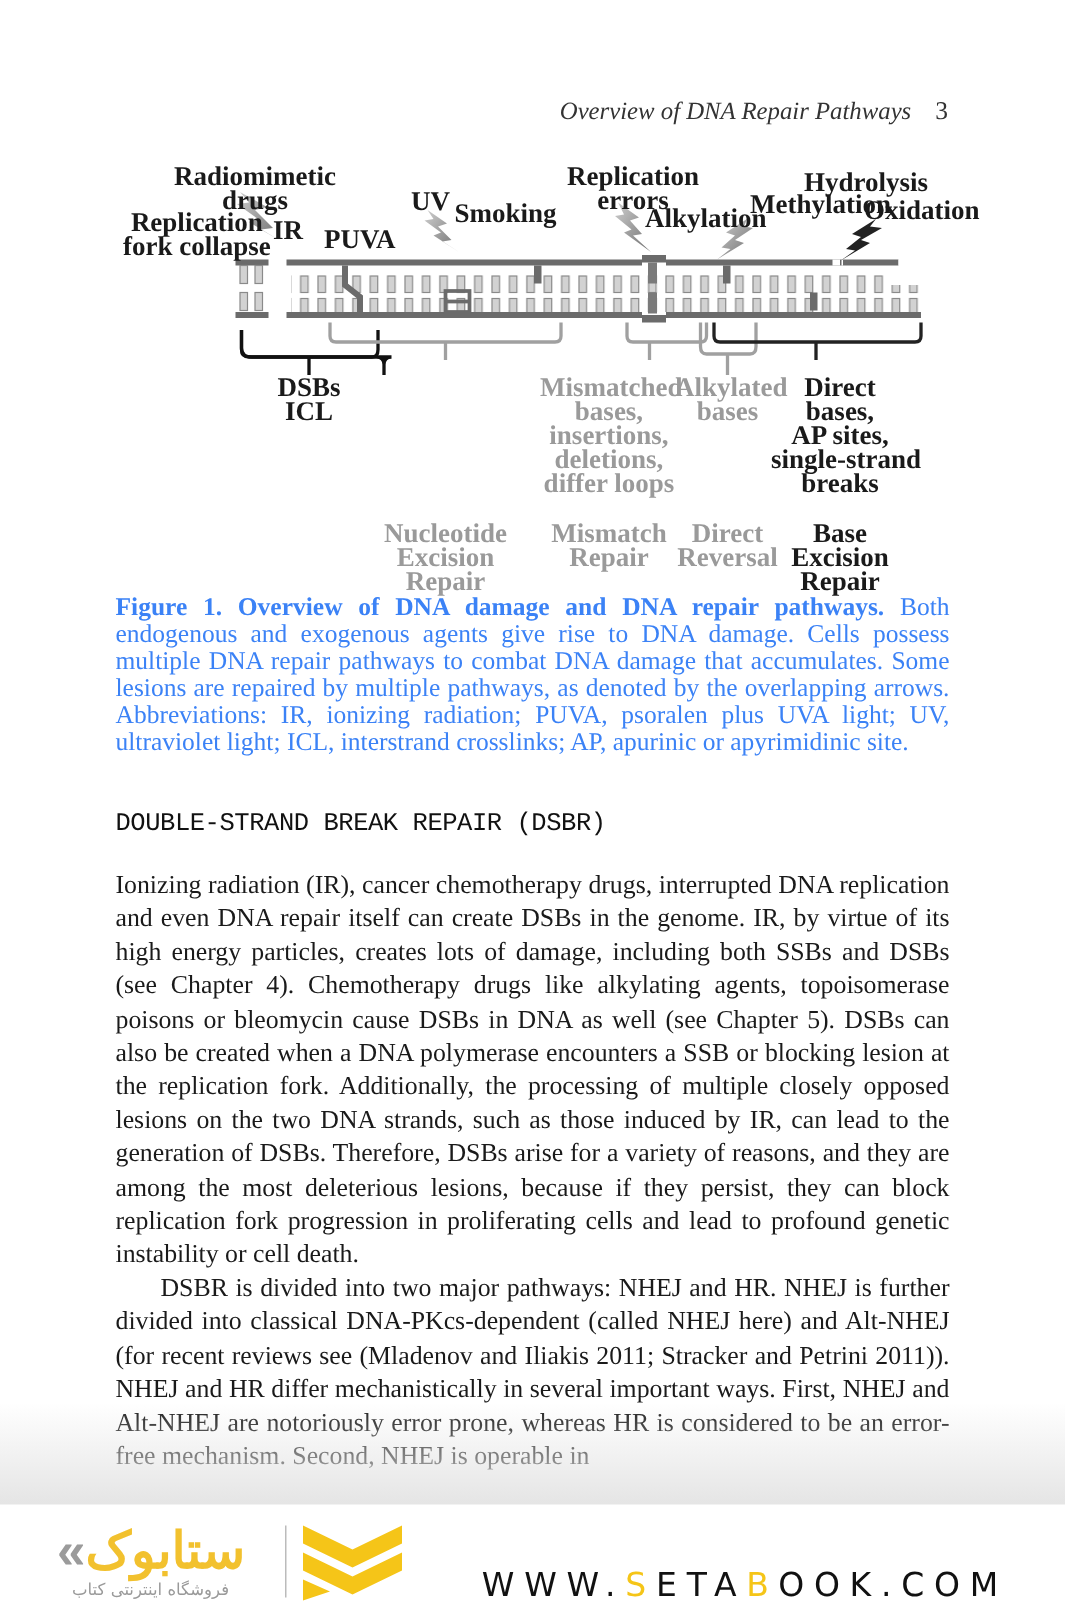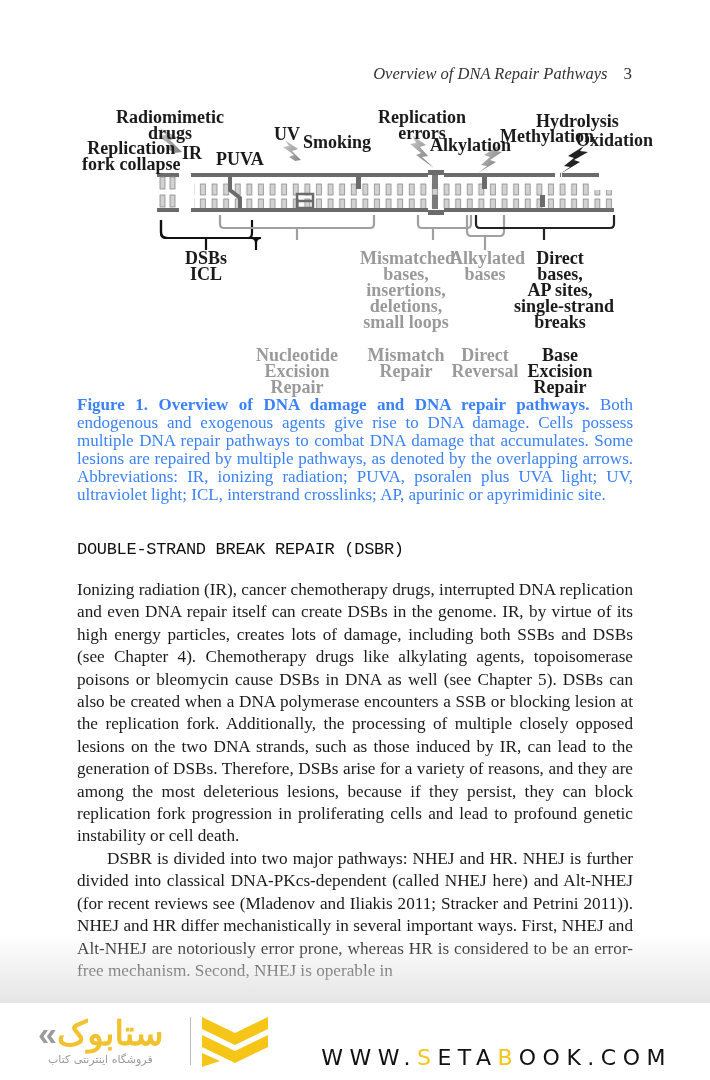--- a/index.html
+++ b/index.html
@@ -153,21 +153,21 @@
 
   <div class="fig-label" style="left:176px;top:150px;width:60px">
     <div>DSBs</div>
     <div>ICL</div>
   </div>
   <div class="fig-label grey" style="left:360px;top:150px;width:92px">
     <div>Mismatched</div>
     <div>bases,</div>
     <div>insertions,</div>
     <div>deletions,</div>
-    <div>small loops</div>
+    <div>differ loops</div>
   </div>
   <div class="fig-label grey" style="left:450px;top:150px;width:70px">
     <div>Alkylated</div>
     <div>bases</div>
   </div>
   <div class="fig-label" style="left:514px;top:150px;width:92px">
     <div>Direct</div>
     <div>bases,</div>
     <div>AP sites,</div>
     <div>single-strand</div>

